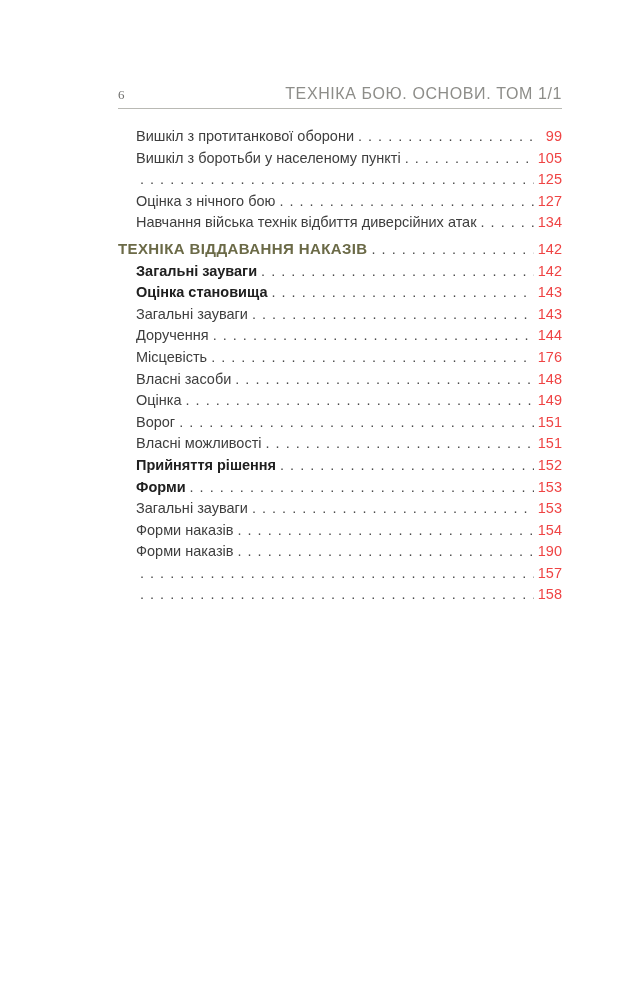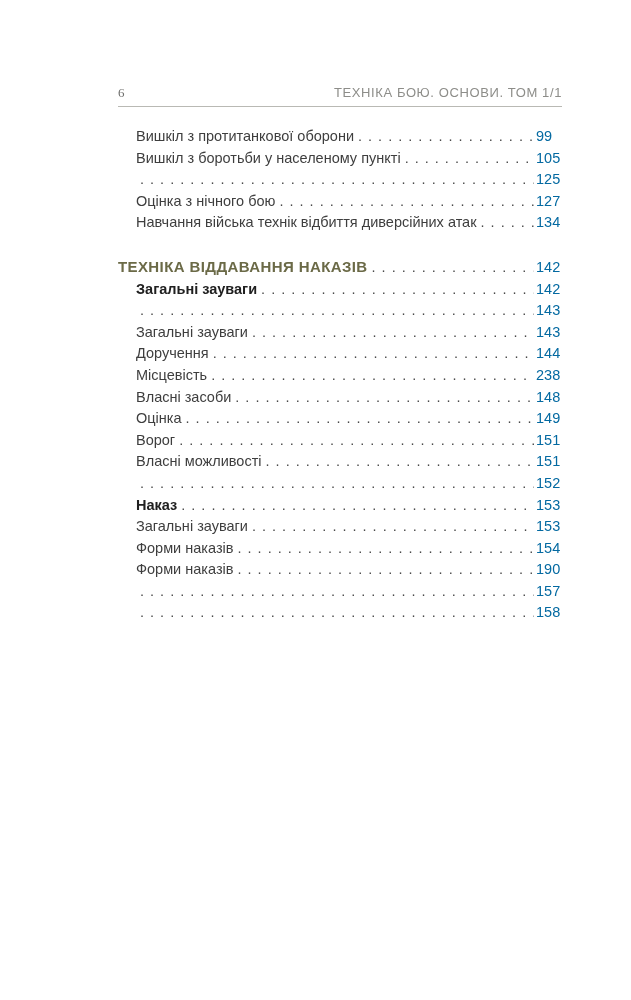--- a/index.html
+++ b/index.html
@@ -21,21 +21,21 @@
     align-items: baseline;
     border-bottom: 1px solid #b9b9b4;
     padding-bottom: 5px;
   }
   .folio {
     font-family: "Liberation Serif", serif;
     font-size: 13px;
     color: #6e6e6c;
   }
   .running {
-    font-size: 13px;
+    font-size: 16px;
     color: #8d8d89;
     letter-spacing: 0.6px;
   }
   .toc {
     position: absolute;
     left: 118px;
     right: 69px;
     top: 126px;
   }
   .row {
@@ -50,24 +50,25 @@
   .row .dots {
     flex: 1;
     overflow: hidden;
     white-space: nowrap;
     letter-spacing: 1px;
     color: #4a4a4a;
     margin: 0 2px 0 4px;
   }
   .row .pg {
     min-width: 26px;
-    color: #0369a1;
+    text-align: right;
+    color: #ef4444;
   }
   .row.bold .label { font-weight: bold; color: #202020; }
-  .row.section { margin-top: 22px; }
+  .row.section { margin-top: 4px; }
   .row.section .label {
     font-weight: bold;
     color: #6b6a47;
     letter-spacing: 0.4px;
     font-size: 15px;
   }
 </style>
 </head>
 <body>
 
@@ -105,37 +106,38 @@
     <span class="label">ТЕХНІКА ВІДДАВАННЯ НАКАЗІВ</span>
     <span class="dots">. . . . . . . . . . . . . . . . . . . . . . . . . . . . . . . . . . . . . . . . . . . . . . . . . . . . . . . . . . . . . . . . . . . . . . . . . . . . . . . . </span>
     <span class="pg">142</span>
   </div>
       <div class="row indent bold">
     <span class="label">Загальні зауваги</span>
     <span class="dots">. . . . . . . . . . . . . . . . . . . . . . . . . . . . . . . . . . . . . . . . . . . . . . . . . . . . . . . . . . . . . . . . . . . . . . . . . . . . . . . . </span>
     <span class="pg">142</span>
   </div>
       <div class="row indent bold">
+    <span class="label">Оцінка становища</span>
     <span class="dots">. . . . . . . . . . . . . . . . . . . . . . . . . . . . . . . . . . . . . . . . . . . . . . . . . . . . . . . . . . . . . . . . . . . . . . . . . . . . . . . . </span>
     <span class="pg">143</span>
   </div>
       <div class="row indent">
     <span class="label">Загальні зауваги</span>
     <span class="dots">. . . . . . . . . . . . . . . . . . . . . . . . . . . . . . . . . . . . . . . . . . . . . . . . . . . . . . . . . . . . . . . . . . . . . . . . . . . . . . . . </span>
     <span class="pg">143</span>
   </div>
       <div class="row indent">
     <span class="label">Доручення</span>
     <span class="dots">. . . . . . . . . . . . . . . . . . . . . . . . . . . . . . . . . . . . . . . . . . . . . . . . . . . . . . . . . . . . . . . . . . . . . . . . . . . . . . . . </span>
     <span class="pg">144</span>
   </div>
       <div class="row indent">
     <span class="label">Місцевість</span>
     <span class="dots">. . . . . . . . . . . . . . . . . . . . . . . . . . . . . . . . . . . . . . . . . . . . . . . . . . . . . . . . . . . . . . . . . . . . . . . . . . . . . . . . </span>
-    <span class="pg">238</span>
+    <span class="pg">176</span>
   </div>
       <div class="row indent">
     <span class="label">Власні засоби</span>
     <span class="dots">. . . . . . . . . . . . . . . . . . . . . . . . . . . . . . . . . . . . . . . . . . . . . . . . . . . . . . . . . . . . . . . . . . . . . . . . . . . . . . . . </span>
     <span class="pg">148</span>
   </div>
       <div class="row indent">
     <span class="label">Оцінка</span>
     <span class="dots">. . . . . . . . . . . . . . . . . . . . . . . . . . . . . . . . . . . . . . . . . . . . . . . . . . . . . . . . . . . . . . . . . . . . . . . . . . . . . . . . </span>
     <span class="pg">149</span>
@@ -144,25 +146,26 @@
     <span class="label">Ворог</span>
     <span class="dots">. . . . . . . . . . . . . . . . . . . . . . . . . . . . . . . . . . . . . . . . . . . . . . . . . . . . . . . . . . . . . . . . . . . . . . . . . . . . . . . . </span>
     <span class="pg">151</span>
   </div>
       <div class="row indent">
     <span class="label">Власні можливості</span>
     <span class="dots">. . . . . . . . . . . . . . . . . . . . . . . . . . . . . . . . . . . . . . . . . . . . . . . . . . . . . . . . . . . . . . . . . . . . . . . . . . . . . . . . </span>
     <span class="pg">151</span>
   </div>
       <div class="row indent bold">
+    <span class="label">Прийняття рішення</span>
     <span class="dots">. . . . . . . . . . . . . . . . . . . . . . . . . . . . . . . . . . . . . . . . . . . . . . . . . . . . . . . . . . . . . . . . . . . . . . . . . . . . . . . . </span>
     <span class="pg">152</span>
   </div>
       <div class="row indent bold">
-    <span class="label">Наказ</span>
+    <span class="label">Форми</span>
     <span class="dots">. . . . . . . . . . . . . . . . . . . . . . . . . . . . . . . . . . . . . . . . . . . . . . . . . . . . . . . . . . . . . . . . . . . . . . . . . . . . . . . . </span>
     <span class="pg">153</span>
   </div>
       <div class="row indent">
     <span class="label">Загальні зауваги</span>
     <span class="dots">. . . . . . . . . . . . . . . . . . . . . . . . . . . . . . . . . . . . . . . . . . . . . . . . . . . . . . . . . . . . . . . . . . . . . . . . . . . . . . . . </span>
     <span class="pg">153</span>
   </div>
       <div class="row indent">
     <span class="label">Форми наказів</span>

